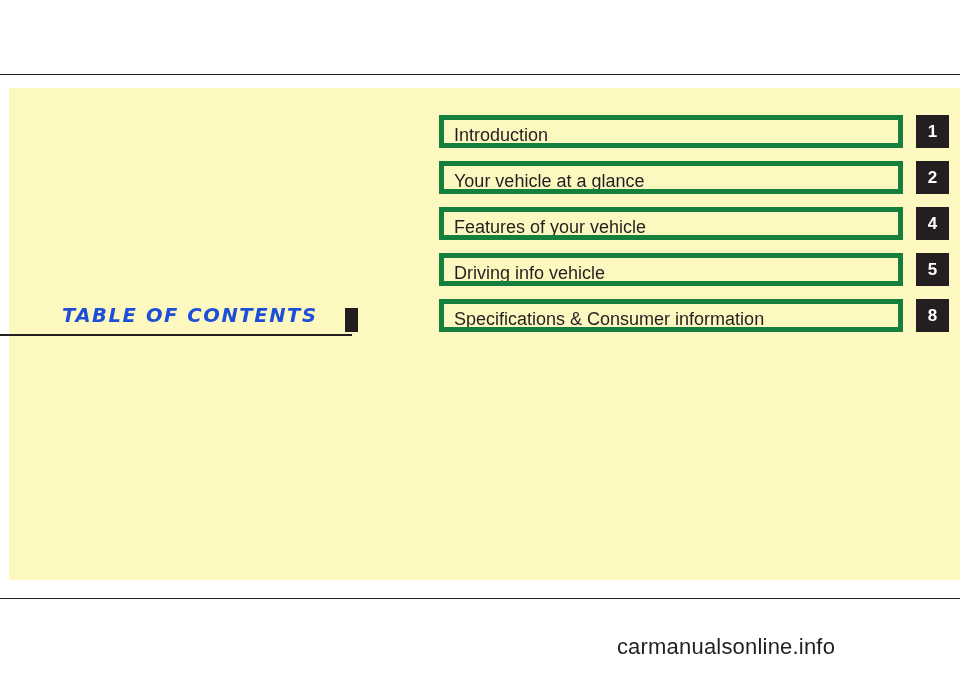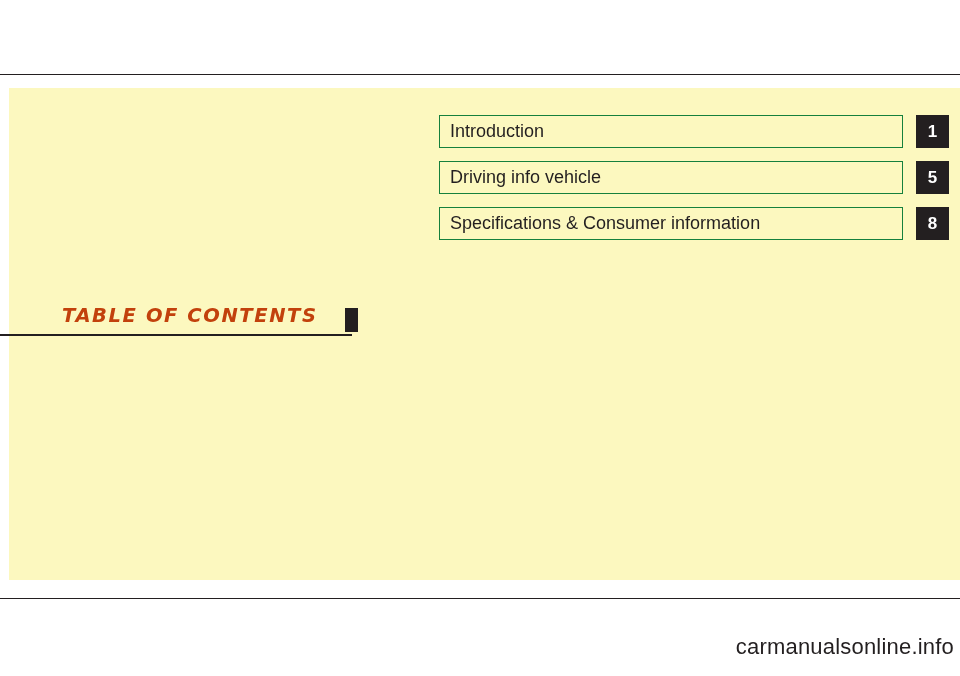--- a/index.html
+++ b/index.html
@@ -57,21 +57,21 @@
   }
   .toc-title {
     position: absolute;
     left: 62px;
     top: 0px;
     font-family: "DejaVu Sans", sans-serif;
     font-style: italic;
     font-weight: bold;
     font-size: 19.5px;
     letter-spacing: 1.6px;
-    color: #c2410c;
+    color: #1d4ed8;
     white-space: nowrap;
   }
   .toc-underline {
     position: absolute;
     left: 0px;
     top: 30px;
     width: 352px;
     height: 2px;
     background: #231f20;
   }
@@ -95,21 +95,21 @@
     height: 33px;
     margin-bottom: 13px;
   }
   .row-label {
     position: absolute;
     left: 0;
     top: 0;
     width: 464px;
     height: 33px;
     box-sizing: border-box;
-    border: 1px solid #15803d;
+    border: 5px solid #15803d;
     background: #fcf8bf;
     font-size: 18px;
     color: #231f20;
     line-height: 31px;
     padding-left: 10px;
     white-space: nowrap;
     overflow: hidden;
   }
   .row-num {
     position: absolute;
@@ -124,24 +124,24 @@
     text-align: center;
     line-height: 33px;
   }
   .row-num.serif {
     font-family: "Liberation Serif", serif;
     font-size: 19px;
   }
   
   .watermark {
     position: absolute;
-    left: 534px;
+    left: 516px;
     top: 634px;
     width: 420px;
-    text-align: right;
+    text-align: center;
     font-size: 22px;
     color: #231f20;
     letter-spacing: 0.2px;
     white-space: nowrap;
   }
 </style>
 </head>
 <body>
 
 <div class="page">
@@ -156,22 +156,30 @@
   </div>
   <div class="toc-endcap"></div>
 
   <div class="rows">
 
     <div class="row">
       <div class="row-label">Introduction</div>
       <div class="row-num">1</div>
     </div>
 
+    <div class="row">
+      <div class="row-label">Your vehicle at a glance</div>
+      <div class="row-num">2</div>
+    </div>
 
 
+    <div class="row">
+      <div class="row-label">Features of your vehicle</div>
+      <div class="row-num">4</div>
+    </div>
 
     <div class="row">
       <div class="row-label">Driving info vehicle</div>
       <div class="row-num">5</div>
     </div>
 
 
 
     <div class="row">
       <div class="row-label">Specifications &amp; Consumer information</div>

